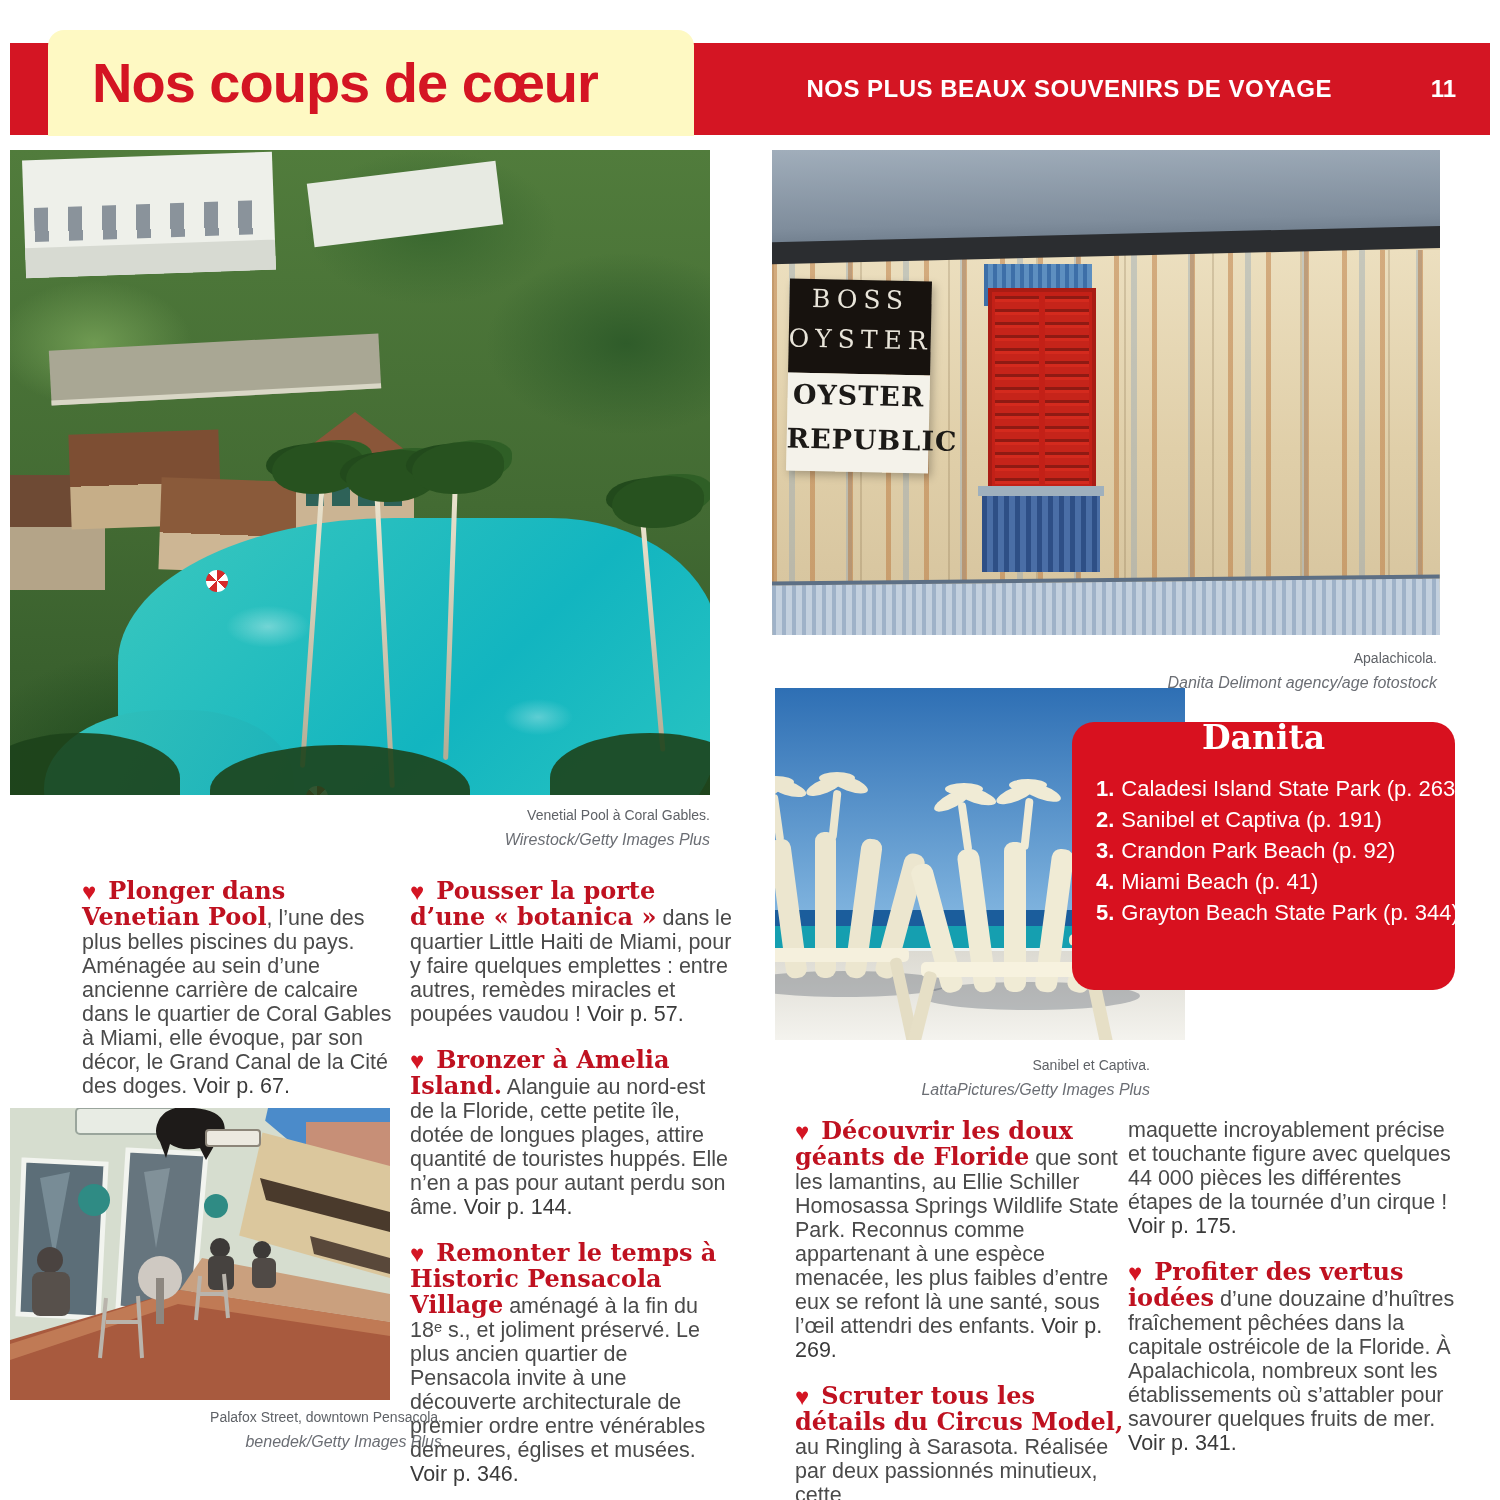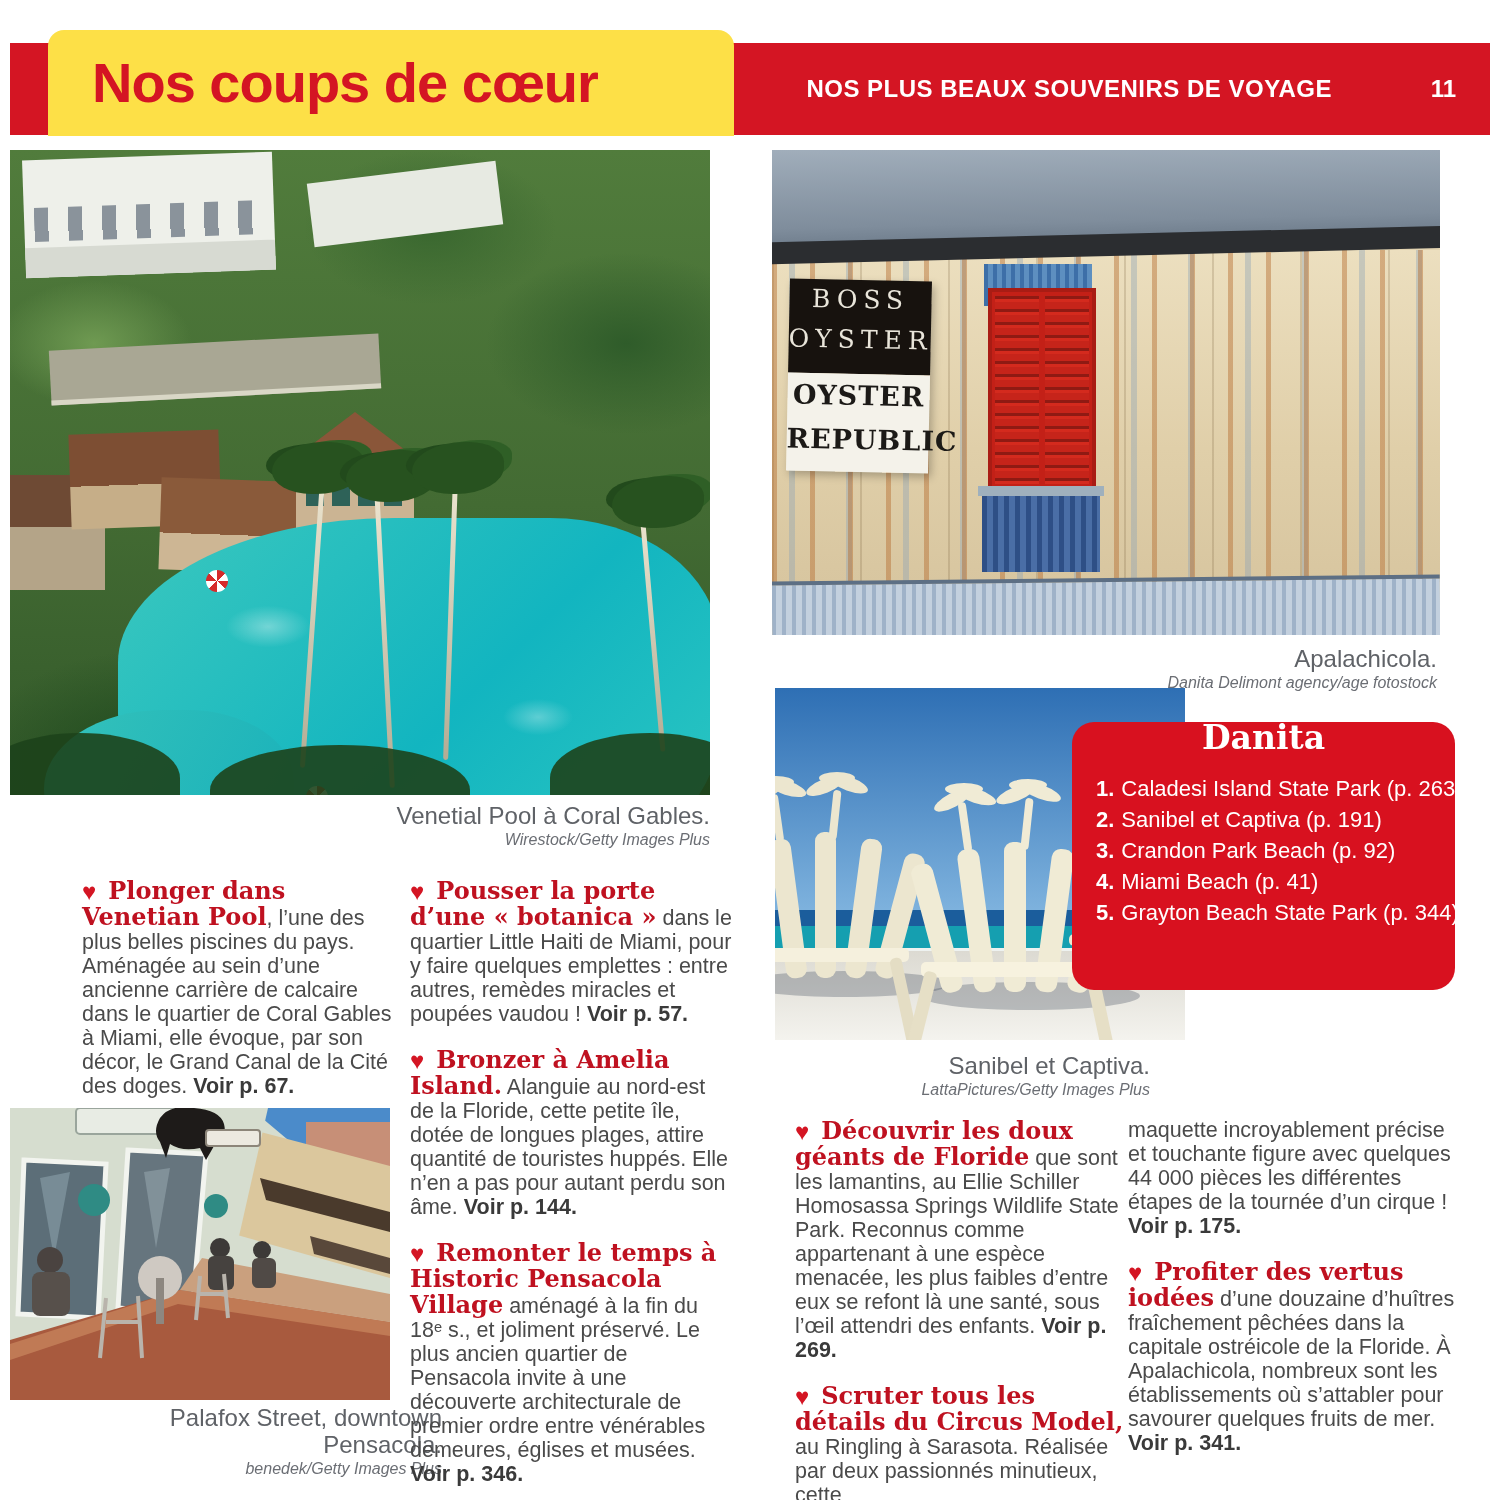--- a/index.html
+++ b/index.html
@@ -1,42 +1,42 @@
 <!DOCTYPE html>
 <html><head>
 <meta charset="utf-8">
 <style>
   html,body{margin:0;padding:0;background:#fff;}
   .page{position:relative;width:1500px;height:1500px;background:#fff;overflow:hidden;
         font-family:"Liberation Sans",sans-serif;color:#4a4a4a;}
 
   
   .banner{position:absolute;left:10px;top:43px;right:10px;height:92px;background:#d41523;}
-  .title-box{position:absolute;left:48px;top:30px;width:646px;height:106px;background:#fde047;
-             border-radius:16px 16px 0 0;padding-left:40px;}
+  .title-box{position:absolute;left:48px;top:30px;width:646px;height:106px;background:#fef9c3;
+             border-radius:16px 16px 0 0;}
   .title-box .t{position:absolute;left:44px;top:0;line-height:106px;font-size:56px;font-weight:800;
                 letter-spacing:-1px;color:#d41523;white-space:nowrap;}
   .banner-sub{position:absolute;right:158px;top:0;height:92px;line-height:92px;color:#fff;
               font-size:24px;font-weight:bold;letter-spacing:.5px;}
   .banner-page{position:absolute;right:34px;top:0;height:92px;line-height:92px;color:#fff;
                font-size:24px;font-weight:bold;}
 
   
   .capblock{position:absolute;}
-  .caption{font-size:24px;line-height:27px;color:#5f6267;}
+  .caption{font-size:14px;line-height:27px;color:#5f6267;}
   .credit{font-size:16px;line-height:22px;color:#6b6e74;font-style:italic;}
   .al-r{text-align:right;} .al-l{text-align:right;}
 
   
   .col{position:absolute;}
   .article{margin:0 0 21px 0;font-size:21.5px;line-height:24px;color:#4a4a4a;}
   .article .heart{color:#d41523;font-size:24px;margin-right:12px;position:relative;top:1px;}
   .article .h{font-family:"DejaVu Serif",serif;font-weight:bold;color:#bf1120;
               font-size:24px;line-height:26px;}
-  .article .voir{font-weight:bold;color:#3a3a3a;}
+  .article .voir{font-weight:normal;color:#3a3a3a;}
 
   
   .top5{position:absolute;left:1072px;top:722px;width:383px;height:268px;background:#d8111f;
         border-radius:22px;color:#fff;z-index:5;}
   .top5-title{text-align:center;margin-top:14px;font-size:54px;letter-spacing:9px;color:#ec6a57;
               font-weight:normal;}
   .top5-sub{text-align:center;font-family:"DejaVu Serif",serif;font-weight:bold;font-size:33px;
             margin-top:-4px;}
   .top5 ul{list-style:none;margin:16px 0 0 0;padding:0 10px 0 24px;}
   .top5 li{font-size:22px;line-height:31px;white-space:nowrap;}

